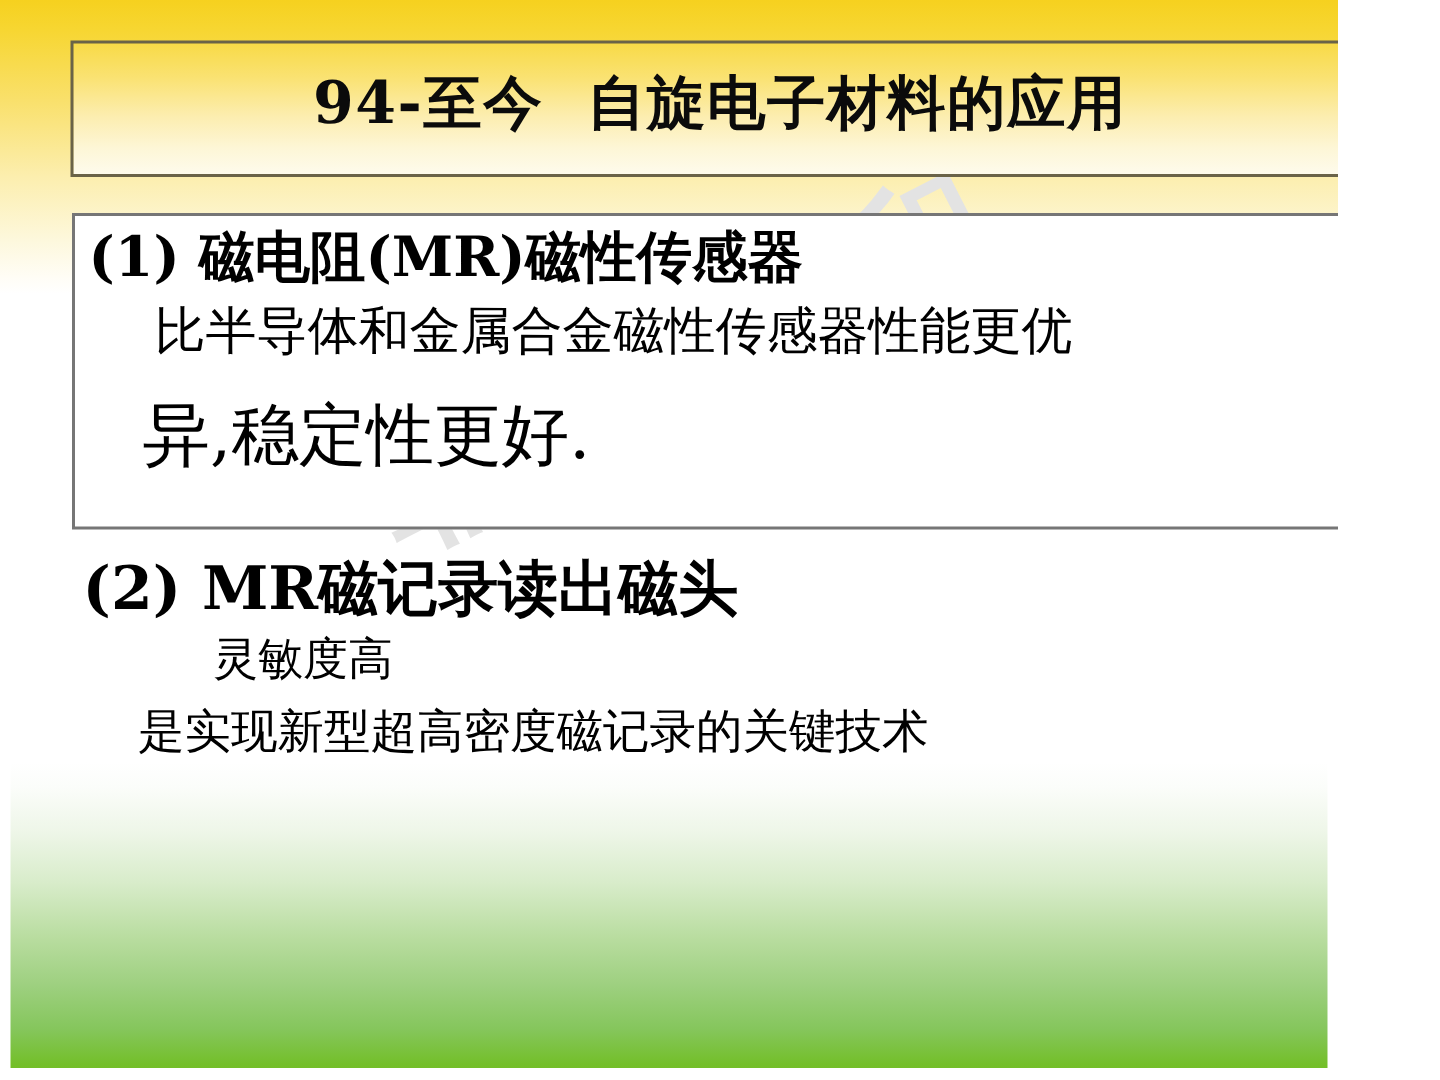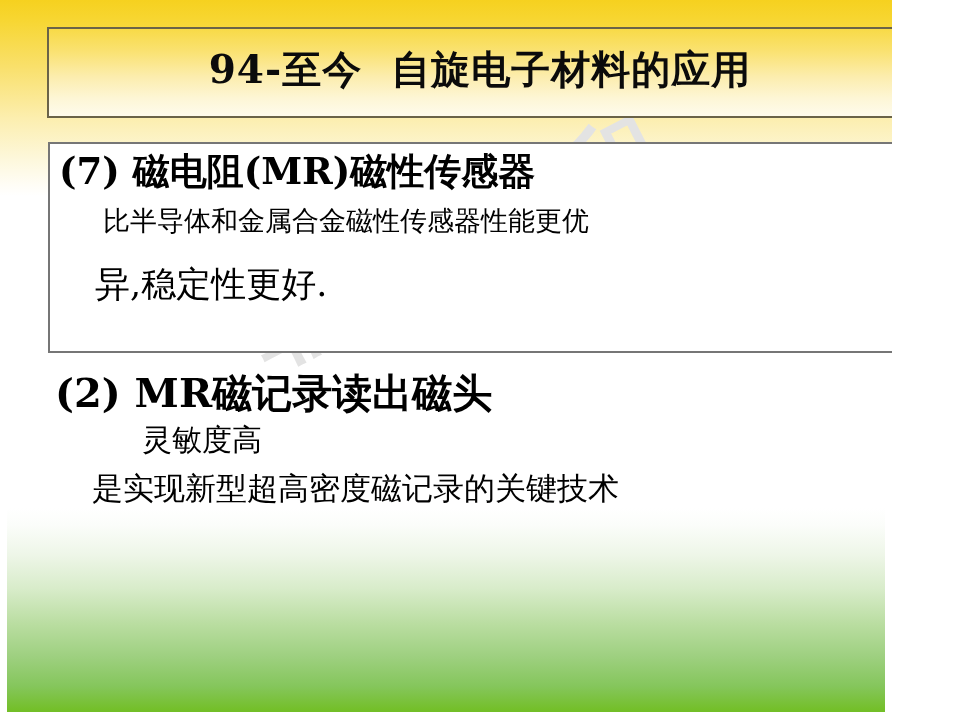--- a/index.html
+++ b/index.html
@@ -113,27 +113,28 @@
     font-family: "DejaVu Serif", "Liberation Serif", serif;
   }
   .cb-l1 {
     left: 9px; top: 8px;
     font-size: 37px;
     font-weight: bold;
     line-height: 1.08;
   }
   .cb-l2 {
     left: 53px; top: 62px;
-    font-size: 27px;
+    font-size: 34px;
     font-weight: normal;
     line-height: 1.08;
+    font-family: Liberation Mono, monospace;
   }
   .cb-l3 {
     left: 45px; top: 122px;
-    font-size: 35px;
+    font-size: 45px;
     font-weight: normal;
     line-height: 1.08;
     text-align: center;
   }
 
   
   .lower {
     position: absolute;
     left: 0; top: 0;
     width: 960px; height: 720px;
@@ -191,21 +192,21 @@
   <div class="bg-left-edge"></div>
   <div class="bg-right-edge"></div>
 
   <div class="watermark">非会员水印</div>
 
   <div class="title-box">
     <div class="title-text">94-至今  自旋电子材料的应用</div>
   </div>
 
   <div class="content-box">
-    <div class="cb-line cb-l1">(7) 磁电阻(MR)磁性传感器</div>
+    <div class="cb-line cb-l1">(1) 磁电阻(MR)磁性传感器</div>
     <div class="cb-line cb-l2">比半导体和金属合金磁性传感器性能更优</div>
     <div class="cb-line cb-l3">异,稳定性更好.</div>
   </div>
 
   <div class="lower">
     <div class="lt lt-1">(2) MR磁记录读出磁头</div>
     <div class="lt lt-2">灵敏度高</div>
     <div class="lt lt-3">是实现新型超高密度磁记录的关键技术</div>
   </div>
 

